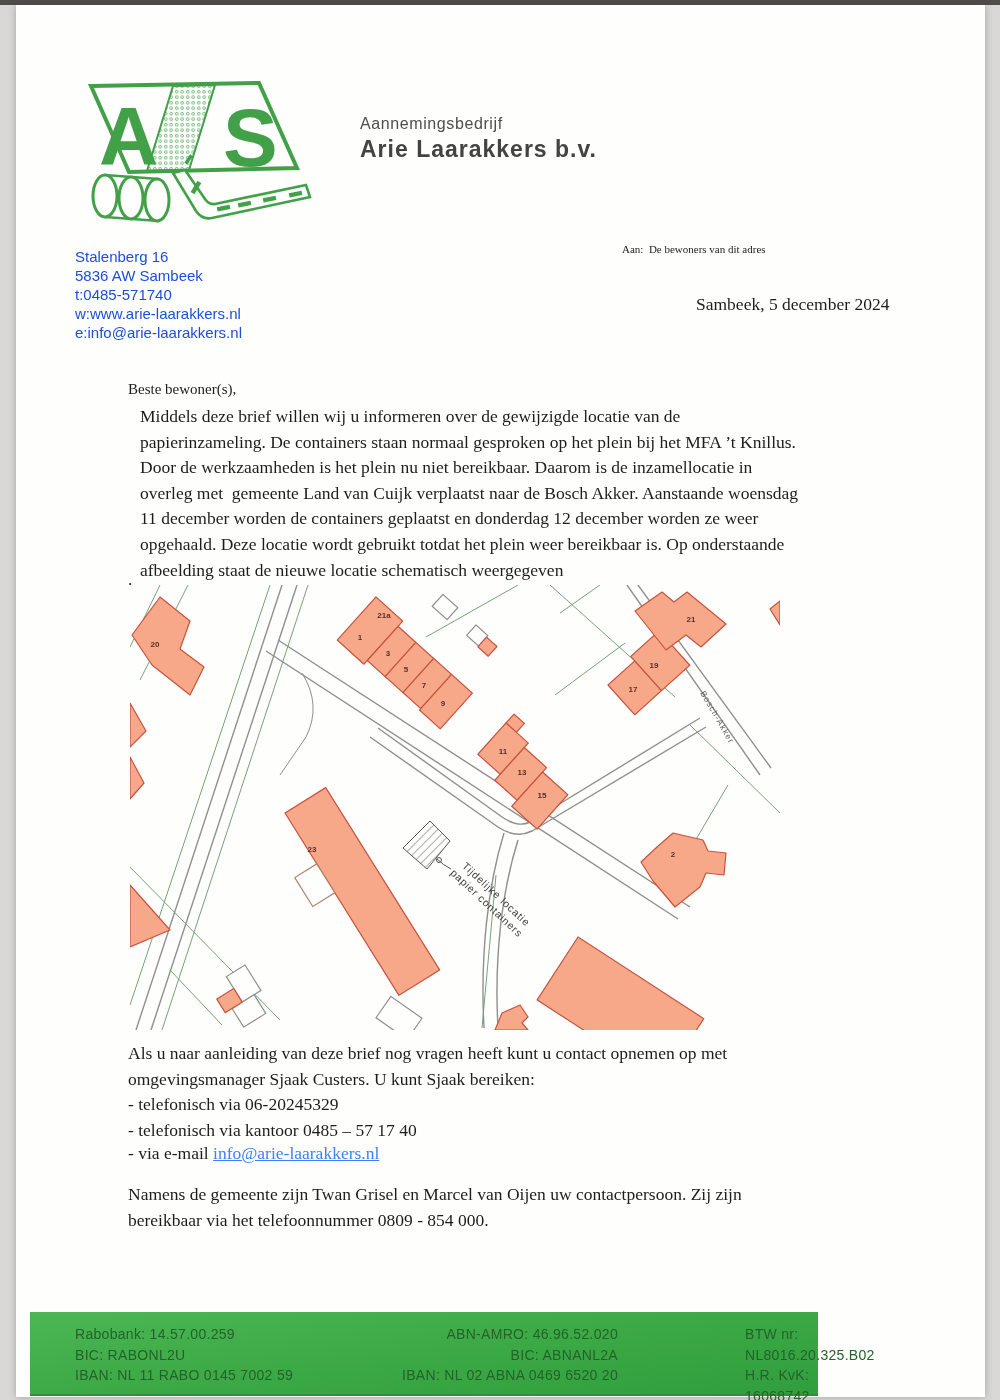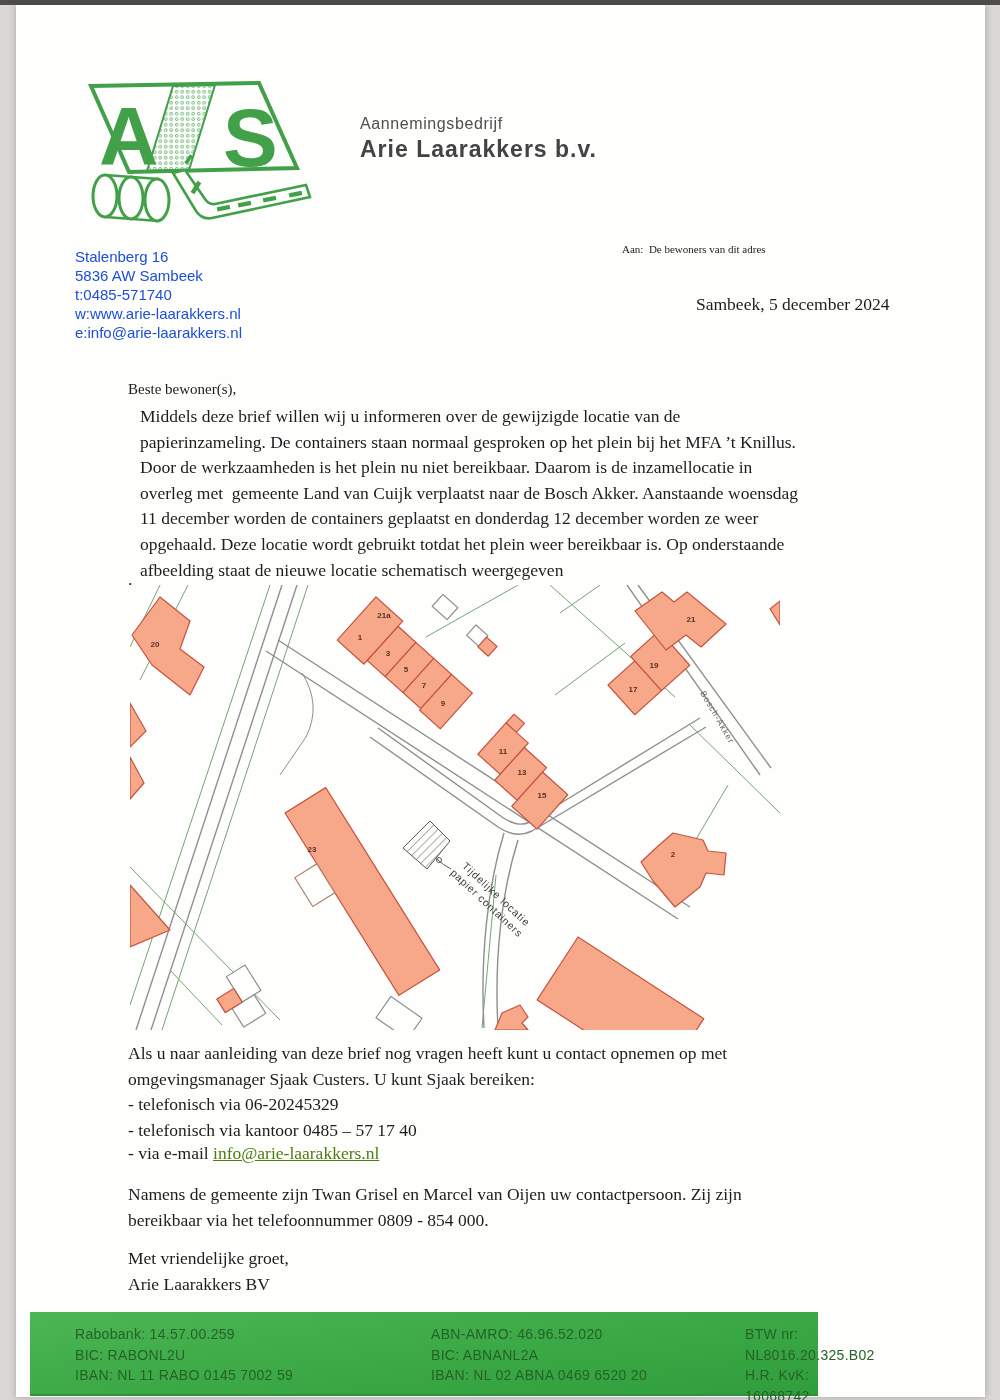--- a/index.html
+++ b/index.html
@@ -20,32 +20,32 @@
   .company-name{left:344px;top:131px;font-size:23px;font-weight:bold;color:#434343;letter-spacing:1px;}
   .sender-address{left:59px;top:242px;font-size:15px;line-height:19px;color:#1d4ed8;white-space:pre-wrap;}
   .serif{font-family:"Liberation Serif",serif;color:#1d1d1d;}
   .recipient{left:606px;top:230px;font-size:11px;white-space:pre;margin-top:8px;}
   .dateline{left:680px;top:289px;font-size:17.5px;}
   .salutation{left:112px;top:362px;font-size:15px;margin-top:14px;}
   .body-par{left:112px;top:399px;width:800px;font-size:17.5px;line-height:25.6px;white-space:pre-wrap;margin-left:12px;}
   .stray-period{left:112px;top:564px;font-size:17.5px;}
   .contact-par{left:112px;top:1036px;width:800px;font-size:17.5px;line-height:25.6px;white-space:pre-wrap;}
   .email-line{left:112px;top:1138px;font-size:17.5px;}
-  .email-line a{color:#4d7c0f;text-decoration:underline;}
+  .email-line a{color:#3b82f6;text-decoration:underline;}
   .closing-par{left:112px;top:1177px;width:800px;font-size:17.5px;line-height:25.6px;white-space:pre-wrap;}
   .signoff{left:112px;top:1241px;font-size:17.5px;line-height:25.6px;white-space:pre-wrap;}
   
   .footer-bar{
     left:14px;top:1307px;width:788px;height:82px;
     background:linear-gradient(173deg,#4cb654 0%,#3aa844 55%,#319e3e 100%);
     border-bottom:2px solid #2e9038;
   }
   .footer-col{position:absolute;top:12px;font-size:14px;line-height:20.5px;color:#256229;
     letter-spacing:.3px;white-space:pre-wrap;}
-  .fc1{left:45px;} .fc2{left:401px;} .fc3{left:715px;}
+  .fc1{left:45px;} .fc2{left:372px;text-align:right;} .fc3{left:715px;}
   svg text{font-family:"Liberation Sans",sans-serif;}
   .map-num{font-size:8px;font-weight:bold;fill:#5a3026;}
 </style>
 </head>
 <body>
 
 <div class="top-strip"></div>
 
 <div class="page">
 
@@ -224,22 +224,20 @@
 
   <div class="abs serif contact-par">Als u naar aanleiding van deze brief nog vragen heeft kunt u contact opnemen op met
 omgevingsmanager Sjaak Custers. U kunt Sjaak bereiken:
 - telefonisch via 06-20245329
 - telefonisch via kantoor 0485 – 57 17 40</div>
   <div class="abs serif email-line">
     <span>- via e-mail </span><a href="#">info@arie-laarakkers.nl</a>
   </div>
   <div class="abs serif closing-par">Namens de gemeente zijn Twan Grisel en Marcel van Oijen uw contactpersoon. Zij zijn
 bereikbaar via het telefoonnummer 0809 - 854 000.</div>
-  <div class="abs serif signoff">Met vriendelijke groet,
-Arie Laarakkers BV</div>
 
   <div class="abs footer-bar">
     <div class="footer-col fc1">Rabobank: 14.57.00.259
 BIC: RABONL2U
 IBAN: NL 11 RABO 0145 7002 59</div>
     <div class="footer-col fc2">ABN-AMRO: 46.96.52.020
 BIC: ABNANL2A
 IBAN: NL 02 ABNA 0469 6520 20</div>
     <div class="footer-col fc3">BTW nr: NL8016.20.325.B02
 H.R. KvK: 16068742</div>

